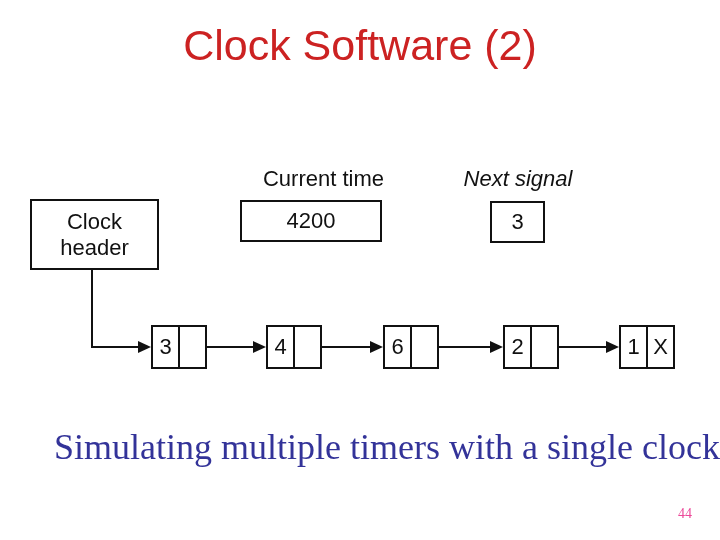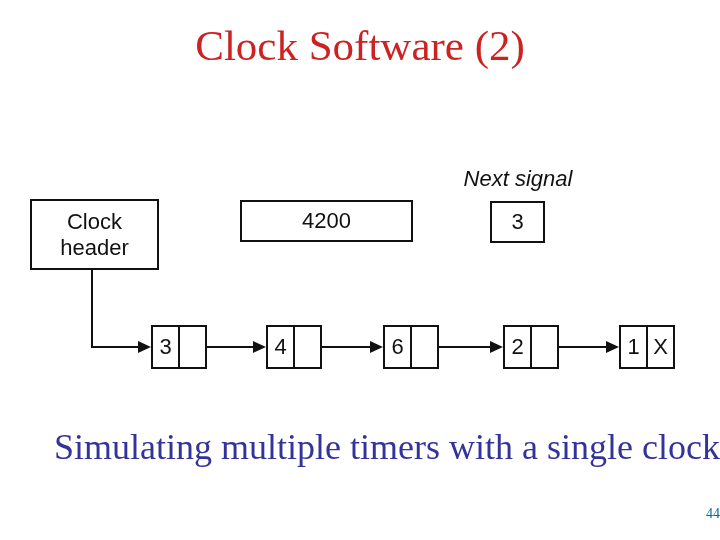--- a/index.html
+++ b/index.html
@@ -12,41 +12,41 @@
     position:relative;
     width:720px;height:540px;
     margin:0 auto;
     background:#ffffff;
     overflow:hidden;
     font-family:"Liberation Sans", sans-serif;
   }
   .slide-title{
     position:absolute;top:22px;left:0;width:720px;
     text-align:center;
-    font-family:Liberation Serif, serif;
+    font-family:Liberation Sans, sans-serif;
     font-size:43px;line-height:1.1;
     color:var(--color-title);
   }
   .diagram-label{
     position:absolute;
     font-size:22px;color:var(--color-line);
     text-align:center;
   }
   .lbl-current{top:166px;left:240px;width:167px;}
   .lbl-next{top:166px;left:460px;width:116px;font-style:italic;}
   .box{
     position:absolute;box-sizing:border-box;
     border:2px solid var(--color-line);
     display:flex;align-items:center;justify-content:center;
     font-size:22px;color:var(--color-line);
     background:#fff;
   }
   .clock-header{left:30px;top:199px;width:129px;height:71px;
     text-align:center;line-height:26px;padding:0 14px;}
-  .current-box{left:240px;top:200px;width:173px;height:42px;}
+  .current-box{left:240px;top:200px;width:142px;height:42px;}
   .next-box{left:490px;top:201px;width:55px;height:42px;}
   .vline{
     position:absolute;left:91px;top:269px;width:2px;height:79px;
     background:var(--color-line);
   }
   .node{
     position:absolute;top:325px;width:56px;height:44px;
     box-sizing:border-box;border:2px solid var(--color-line);
     display:flex;background:#fff;
   }
@@ -63,32 +63,33 @@
     border-left:13px solid var(--color-line);
   }
   .slide-caption{
     position:absolute;top:426px;left:0;width:720px;
     text-align:right;
     font-family:"Liberation Serif", serif;
     font-size:36px;
     color:var(--color-caption);
   }
   .page-number{
-    position:absolute;top:506px;right:0;
+    position:absolute;top:506px;right:28px;
     font-family:"Liberation Serif", serif;
-    font-size:14px;color:#0369a1;
+    font-size:14px;color:#ec4899;
   }
 </style>
 </head>
 <body>
 
 <div class="slide">
 
   <div class="slide-title">Clock Software (2)</div>
 
+  <div class="diagram-label lbl-current">Current time</div>
   <div class="diagram-label lbl-next">Next signal</div>
 
   <div class="box clock-header">
     <span>Clock header</span>
   </div>
   <div class="box current-box">
     <span>4200</span>
   </div>
   <div class="box next-box">
     <span>3</span>

